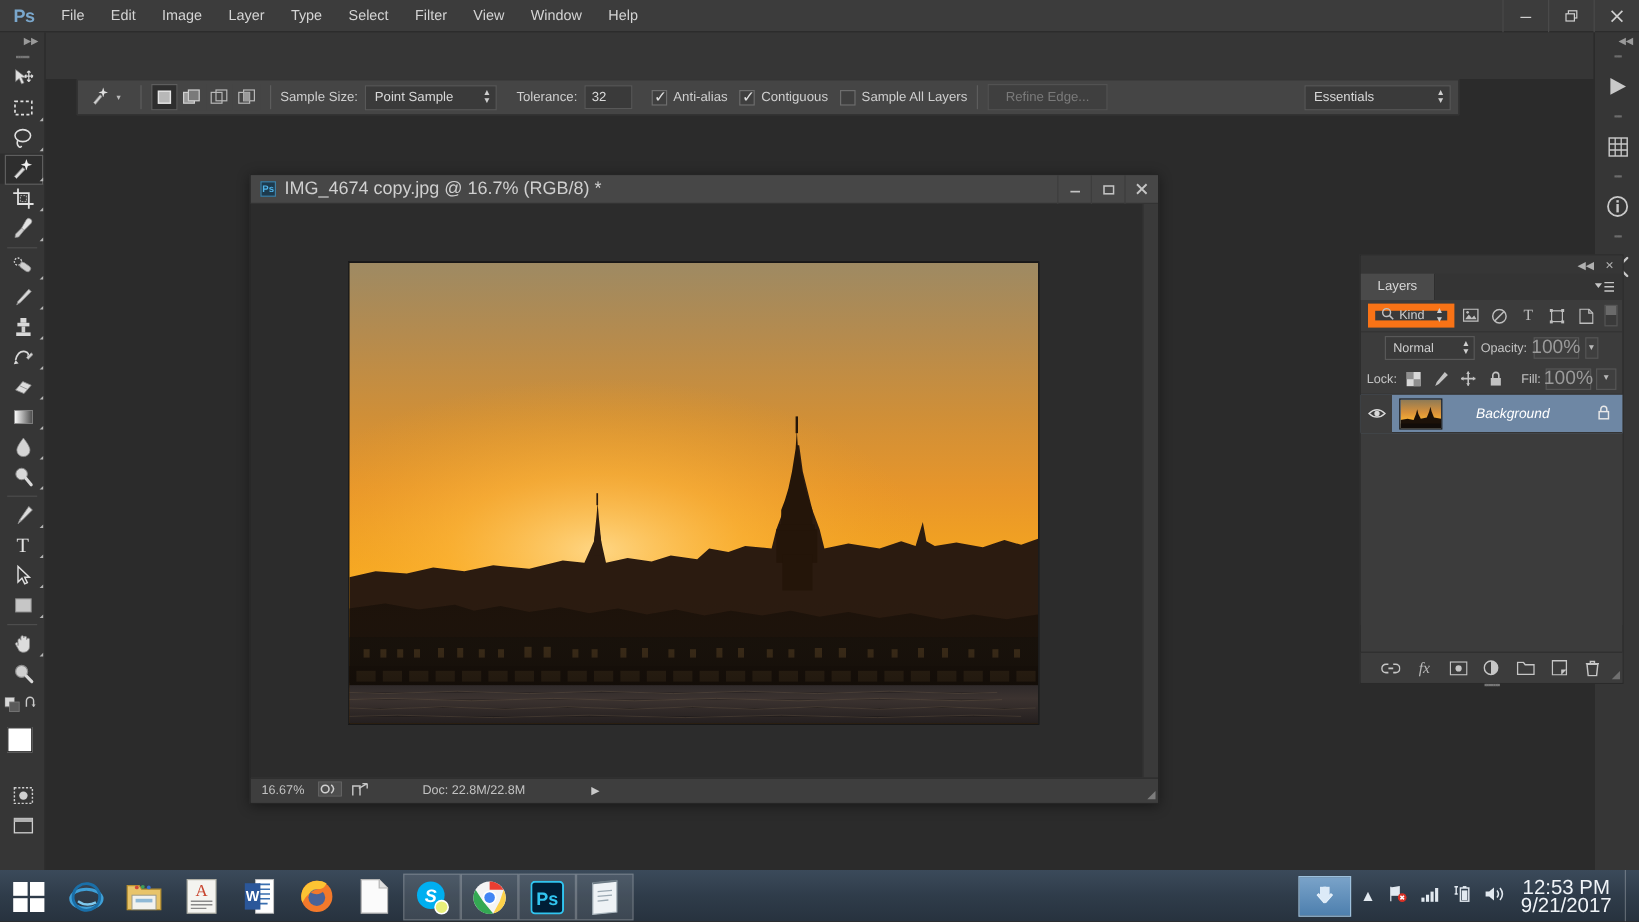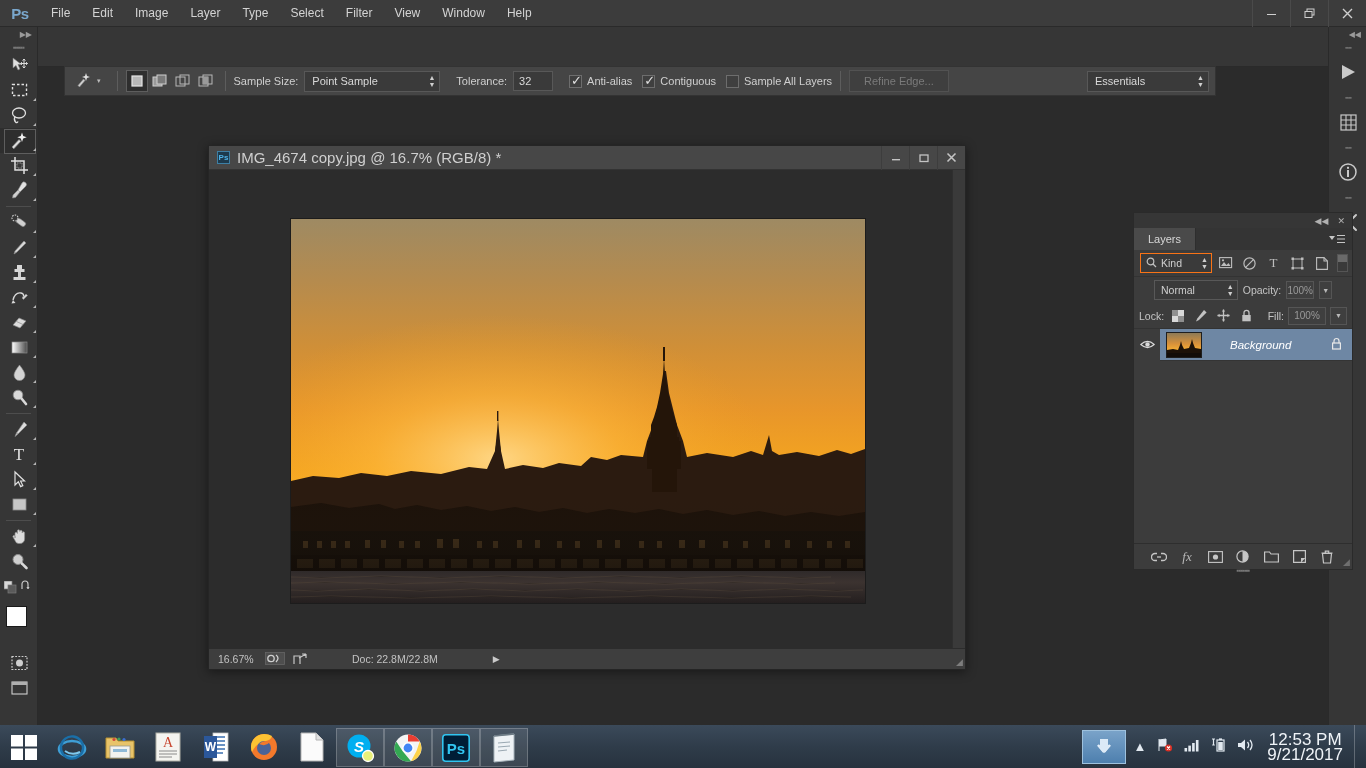--- a/index.html
+++ b/index.html
@@ -254,21 +254,21 @@
   .lp-menu {
     margin-left: auto; padding-right: 7px;
     display: flex; align-items: center; color: #c6c6c6; font-size: 11px;
   }
   .lp-filter {
     height: 27px; display: flex; align-items: center;
     padding: 0 4px 0 6px; gap: 3px;
     border-bottom: 1px solid #333;
   }
   .kind-dd {
-    background: #3a3a3a; border: 1px solid #f97316;
+    background: #3a3a3a; border: 6px solid #f97316;
     height: 20px; width: 72px; color: #cfcfcf; font-size: 10.5px;
     display: flex; align-items: center; gap: 4px; padding: 0 3px 0 5px;
   }
   .filt-ico {
     width: 21px; height: 21px;
     display: flex; align-items: center; justify-content: center;
     color: #bdbdbd; font-size: 12px;
   }
   .filt-toggle {
     width: 11px; height: 18px; margin-left: 2px;
@@ -280,21 +280,21 @@
     padding: 0 20px; gap: 5px;
   }
   .blend-dd {
     background: #3a3a3a; border: 1px solid #585858;
     height: 20px; width: 112px; color: #cfcfcf; font-size: 10.5px;
     display: flex; align-items: center; padding: 0 3px 0 6px;
   }
   .lp-lab { color: #c4c4c4; font-size: 10.5px; }
   .opac-val {
     background: #3f3f3f; border: 1px solid #555;
-    height: 18px; width: 38px; color: #9a9a9a; font-size: 10px;
+    height: 18px; width: 38px; color: #9a9a9a; font-size: 16px;
     display: flex; align-items: center; justify-content: center;
   }
   .mini-dd {
     width: 17px; height: 18px; background: #3f3f3f; border: 1px solid #555;
     display: flex; align-items: center; justify-content: center;
     color: #b9b9b9; font-size: 7px;
   }
   .lp-lock {
     height: 26px; display: flex; align-items: center;
     padding: 0 5px; gap: 4px;
@@ -454,21 +454,21 @@
         <svg width="16" height="15" viewBox="0 0 16 15">
           <rect x="1" y="3" width="9" height="9" fill="none" stroke="#b8b8b8" stroke-width="1"></rect>
           <rect x="5" y="1" width="9" height="9" fill="none" stroke="#b8b8b8" stroke-width="1"></rect>
           <rect x="5" y="3" width="5" height="7" fill="#9a9a9a"></rect>
         </svg>
       </div>
     </div>
     <div class="vsep"></div>
 
     <span class="opt-label">Sample Size:</span>
-    <div class="dropdown" style="width:136px">
+    <div class="dropdown" style="width:110px">
       <span>Point Sample</span>
       <span class="dd-arrows">▲<br>▼</span>
     </div>
 
     <span class="opt-label" style="margin-left:16px">Tolerance:</span>
     <div class="numfield">
       <span>32</span>
     </div>
 
     <div class="checkrow" style="margin-left:16px">

